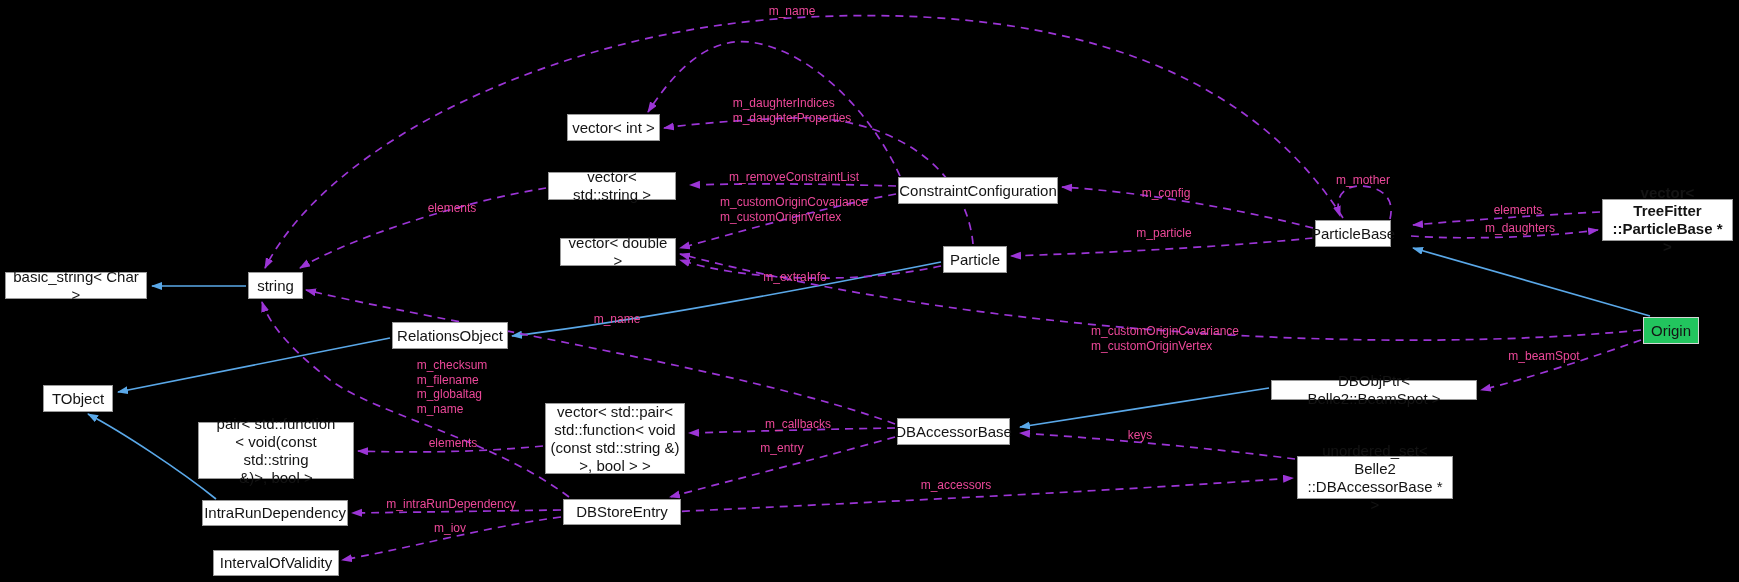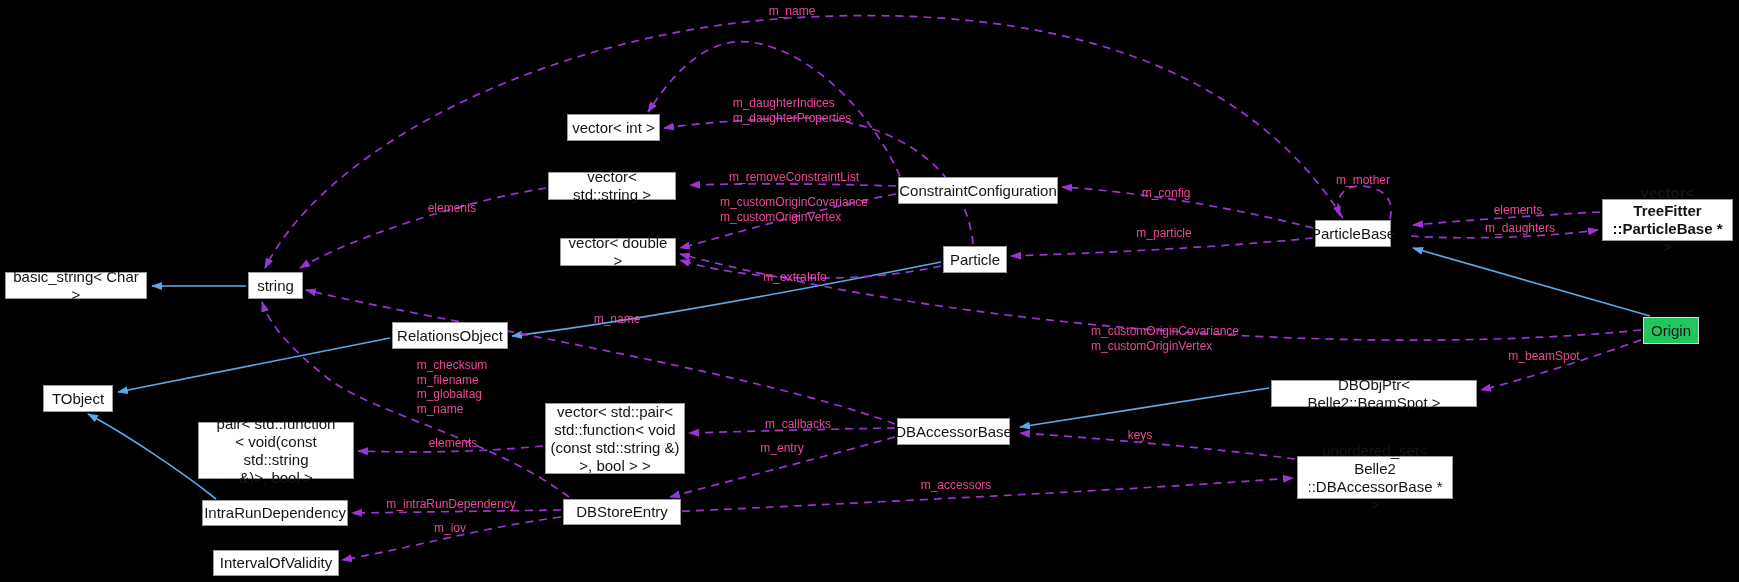--- a/index.html
+++ b/index.html
@@ -112,21 +112,21 @@
   <div class="node" style="left:392px;top:322px;width:116px;height:27px;">RelationsObject</div>
   <div class="node" style="left:43px;top:385px;width:70px;height:27px;">TObject</div>
   <div class="node" style="left:198px;top:422px;width:156px;height:57px;">pair&lt; std::function
 &lt; void(const std::string
 &amp;)&gt;, bool &gt;</div>
   <div class="node" style="left:545px;top:403px;width:140px;height:71px;">vector&lt; std::pair&lt;
 std::function&lt; void
 (const std::string &amp;)
 &gt;, bool &gt; &gt;</div>
   <div class="node" style="left:897px;top:418px;width:113px;height:27px;">DBAccessorBase</div>
-  <div class="node" style="left:1271px;top:380px;width:206px;height:27px;">DBObjPtr&lt; Belle2::BeamSpot &gt;</div>
+  <div class="node" style="left:1271px;top:380px;width:206px;height:20px;">DBObjPtr&lt; Belle2::BeamSpot &gt;</div>
   <div class="node" style="left:1297px;top:456px;width:156px;height:43px;">unordered_set&lt; Belle2
 ::DBAccessorBase * &gt;</div>
   <div class="node" style="left:202px;top:500px;width:146px;height:26px;">IntraRunDependency</div>
   <div class="node" style="left:213px;top:550px;width:126px;height:26px;">IntervalOfValidity</div>
   <div class="node" style="left:563px;top:499px;width:118px;height:26px;">DBStoreEntry</div>
 
   <div class="elabel" style="left:792px;top:11px;">m_name</div>
   <div class="elabel" style="left:792px;top:111px;">m_daughterIndices
 m_daughterProperties</div>
   <div class="elabel" style="left:794px;top:177px;">m_removeConstraintList</div>

